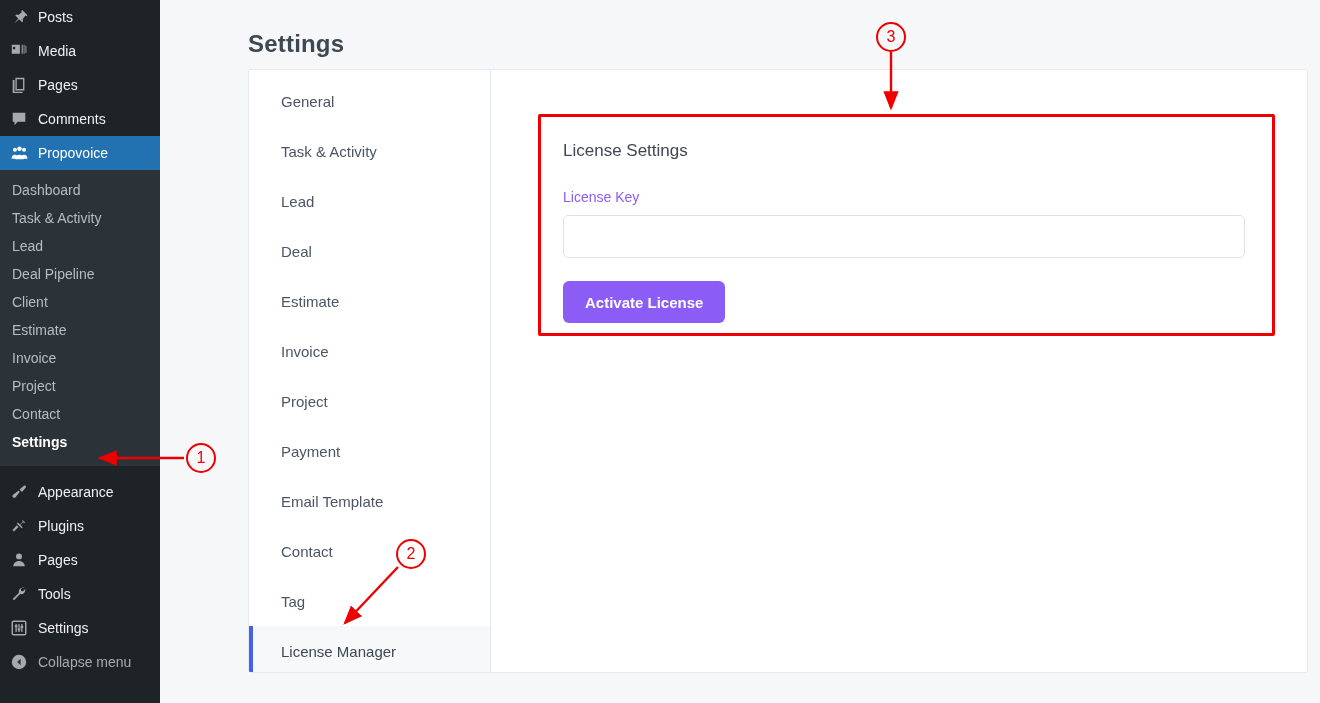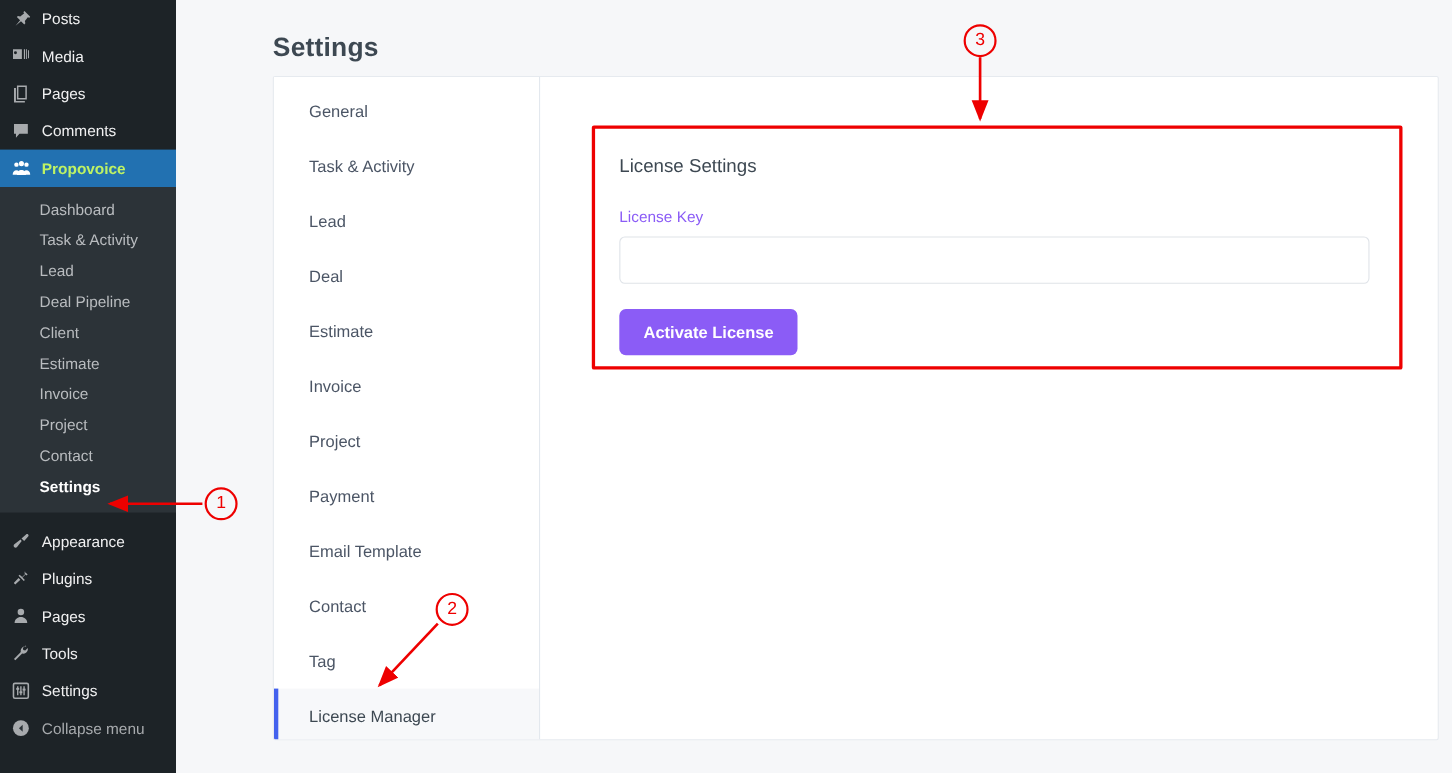--- a/index.html
+++ b/index.html
@@ -32,36 +32,35 @@
   .wp-item .wp-ico {
     width: 20px; height: 20px;
     margin-right: 9px;
     display: flex; align-items: center; justify-content: center;
     color: #a7aaad;
     flex: 0 0 20px;
   }
   .wp-item .wp-ico svg { display:block; }
   .wp-item.active {
     background: #2271b1;
-    color: #bef264;
-    font-weight: 700;
+    color: #ffffff;
+    font-weight: 400;
   }
   .wp-item.active .wp-ico { color: #fff; }
   .wp-sub {
     background: #2c3338;
     padding: 6px 0 10px 0;
   }
   .wp-sub-item {
     display: block;
     padding: 5px 0 5px 12px;
     font-size: 14px;
     color: #b9bcbf;
     line-height: 18px;
     white-space: nowrap;
-    margin-left: 24px;
   }
   .wp-sub-item.current {
     color: #fff;
     font-weight: bold;
   }
   .wp-gap { height: 9px; }
   .wp-collapse { color: #a7aaad; }
   .wp-collapse .wp-label { color: #a7aaad; }
 
   

